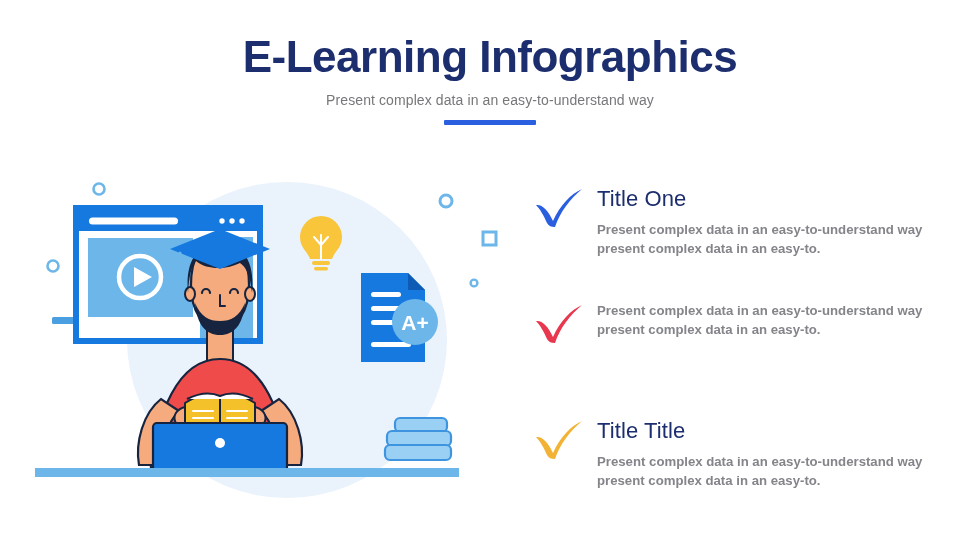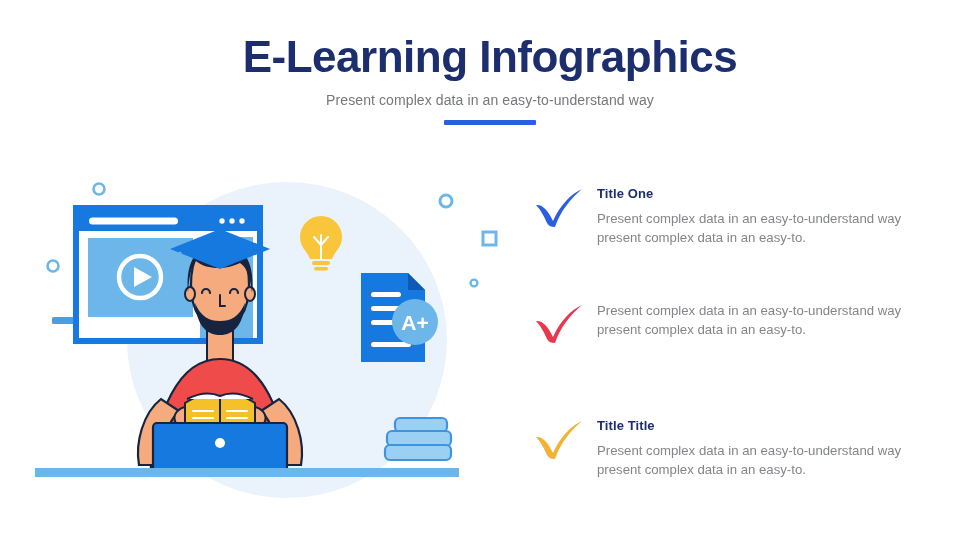--- a/index.html
+++ b/index.html
@@ -26,24 +26,24 @@
   
   .illustration{position:absolute;left:35px;top:175px;width:470px;height:340px;}
   .illustration svg{display:block;}
 
   
   .list{position:absolute;left:533px;top:186px;width:420px;}
   .item{position:relative;margin-bottom:32px;padding-left:64px;min-height:84px;}
   .item:last-child{margin-bottom:0;}
   .check{position:absolute;left:0;top:2px;width:52px;height:40px;}
   .item-title{
-    font-size:13px;font-weight:bold;color:#1d2e6e;margin:0 0 9px 0;letter-spacing:0.1px;
+    font-size:22px;font-weight:normal;color:#1d2e6e;margin:0 0 9px 0;letter-spacing:0.1px;
   }
   .item-desc{
-    font-size:13.2px;color:#84858a;line-height:1.42;margin:0;max-width:345px;
+    font-size:13.2px;color:#84858a;line-height:1.42;margin:0;max-width:345px;font-weight:bold;
   }
 </style>
 </head>
 <body>
 
 <div class="slide">
 
   <div class="header">
     <h1 class="title">E-Learning Infographics</h1>
     <p class="subtitle">Present complex data in an easy-to-understand way</p>

